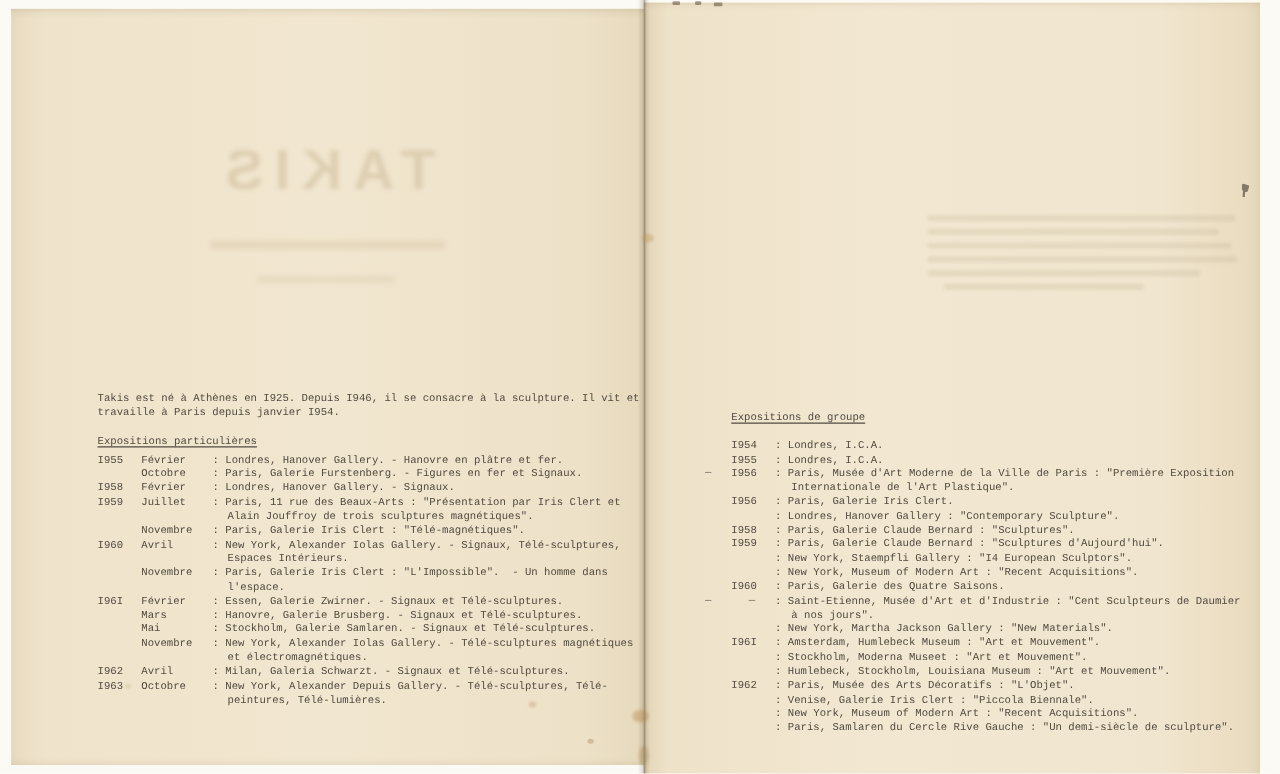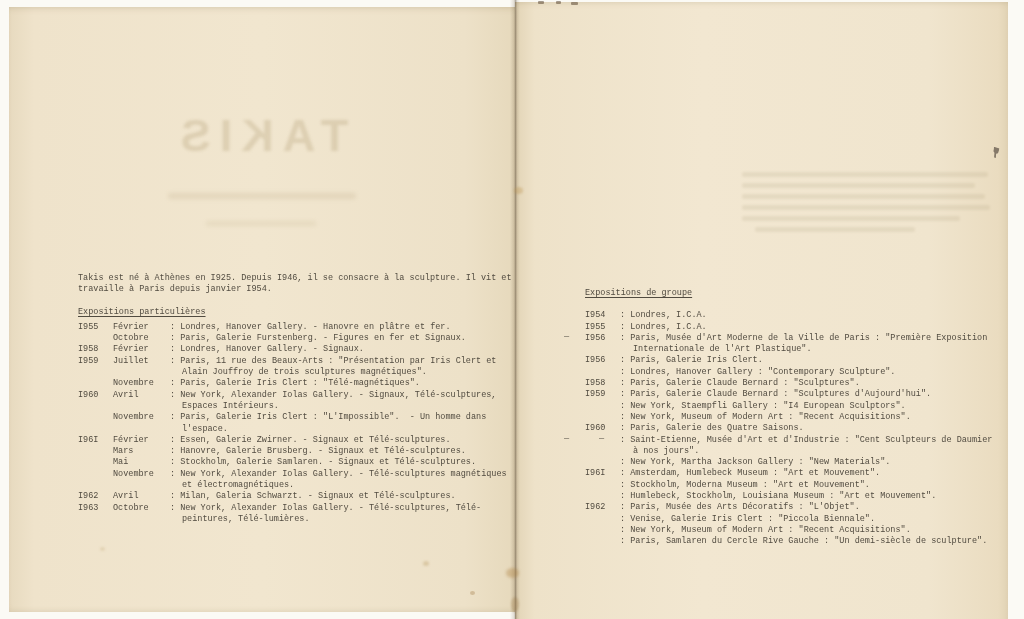--- a/index.html
+++ b/index.html
@@ -18,21 +18,21 @@
   .page-right{
     left:515px; top:2px; width:493px; height:617px;
     background:linear-gradient(90deg,#e2d4b6 0%,#eee2c9 4%,#f2e7d1 38%,#f0e5ce 84%,#eadcc0 98%,#e1d3b5 100%);
     box-shadow:inset 0 4px 6px -4px rgba(120,100,60,.22);
   }
   .gutter{
     position:absolute; left:510px; top:0; width:10px; height:619px;
     background:linear-gradient(90deg,rgba(90,70,40,0) 0%,rgba(90,70,40,.16) 40%,rgba(55,40,22,.38) 55%,rgba(90,70,40,.12) 72%,rgba(90,70,40,0) 100%);
   }
   
-  .txt{font-size:8.5px; line-height:11.3px; letter-spacing:0;}
+  .txt{font-size:8.5px; line-height:11.3px; letter-spacing:0;margin-top:41px;}
   .content-left{position:absolute; left:78px; top:273px; width:442px;}
   .content-right{position:absolute; left:585px; top:277px; width:424px;}
   .intro{white-space:pre-wrap;}
   .heading{
     margin-top:11px; text-decoration:underline; text-underline-offset:2px;
     text-decoration-thickness:1px;
   }
   .rows-left{margin-top:4px;}
   .rows-right{margin-top:11px;}
   .row-l{display:grid; grid-template-columns:35px 57px 1fr;}
@@ -171,21 +171,21 @@
 et électromagnétiques.</span>
     </div>
         <div class="row-l">
       <span>I962</span>
       <span>Avril</span>
       <span class="detail">: Milan, Galeria Schwarzt. - Signaux et Télé-sculptures.</span>
     </div>
         <div class="row-l">
       <span>I963</span>
       <span>Octobre</span>
-      <span class="detail">: New York, Alexander Iolas Gallery. - Télé-sculptures, Télé-
+      <span class="detail">: New York, Alexander Depuis Gallery. - Télé-sculptures, Télé-
 peintures, Télé-lumières.</span>
     </div>
       </div>
   </div>
 
   <div class="content-right txt">
     <div class="heading">Expositions de groupe</div>
     <div class="rows-right" id="rows-right">
         <div class="row-r">
       <span>I954</span>
@@ -239,21 +239,21 @@
         <div class="row-r">
       <span></span>
       <span class="detail-r">: New York, Martha Jackson Gallery : "New Materials".</span>
     </div>
         <div class="row-r">
       <span>I96I</span>
       <span class="detail-r">: Amsterdam, Humlebeck Museum : "Art et Mouvement".</span>
     </div>
         <div class="row-r">
       <span></span>
-      <span class="detail-r">: Stockholm, Moderna Museum : "Art et Mouvement".</span>
+      <span class="detail-r">: Stockholm, Moderna Museet : "Art et Mouvement".</span>
     </div>
         <div class="row-r">
       <span></span>
       <span class="detail-r">: Humlebeck, Stockholm, Louisiana Museum : "Art et Mouvement".</span>
     </div>
         <div class="row-r">
       <span>I962</span>
       <span class="detail-r">: Paris, Musée des Arts Décoratifs : "L'Objet".</span>
     </div>
         <div class="row-r">

